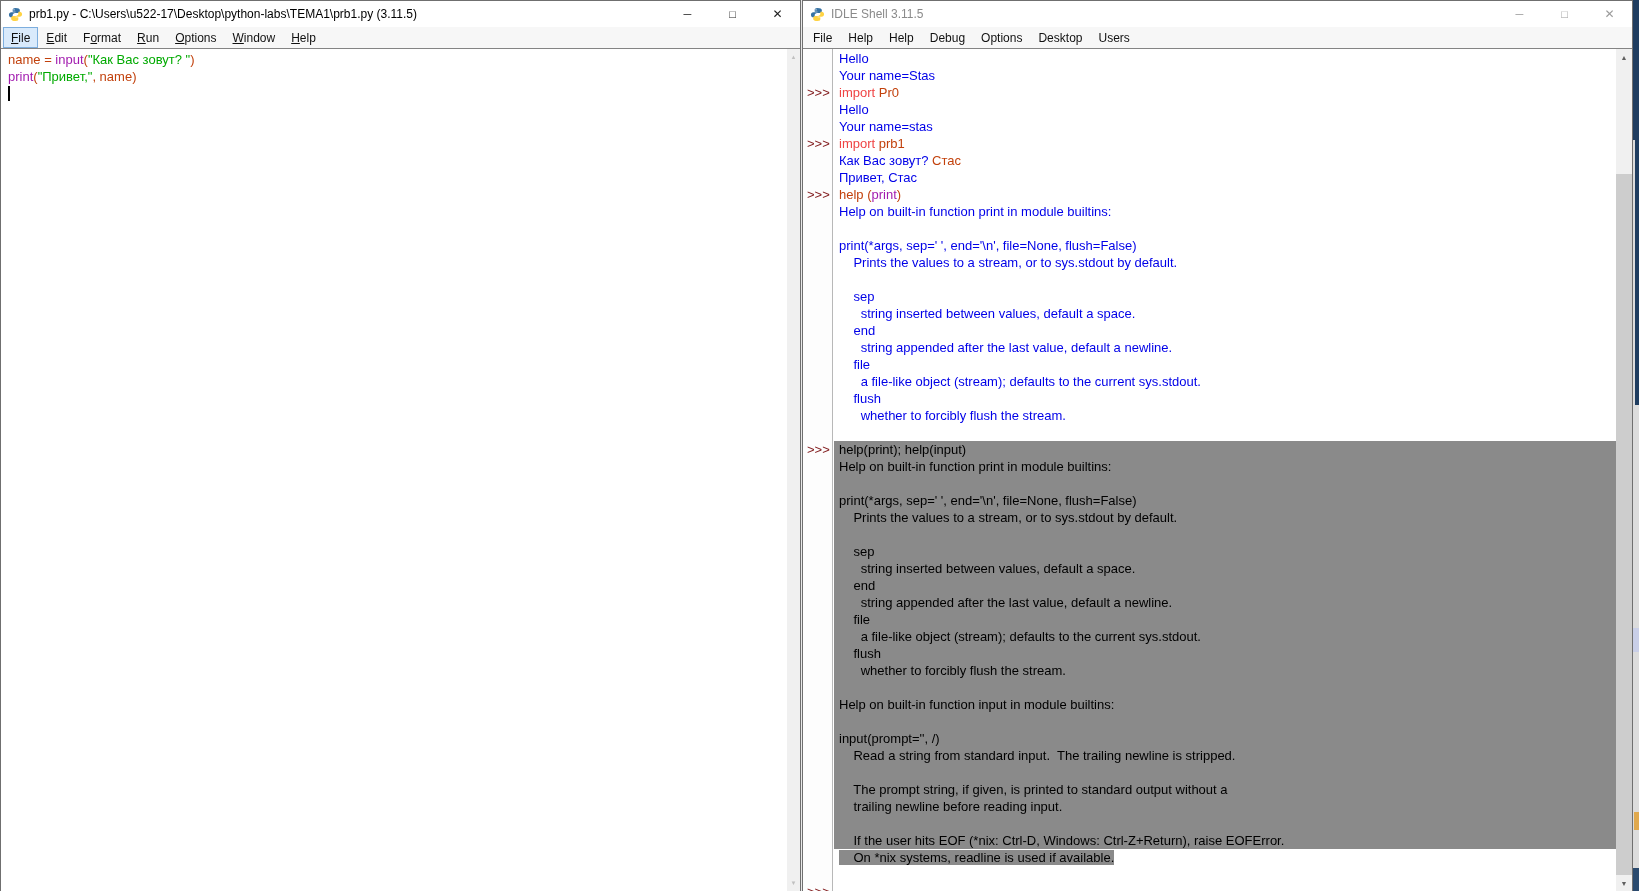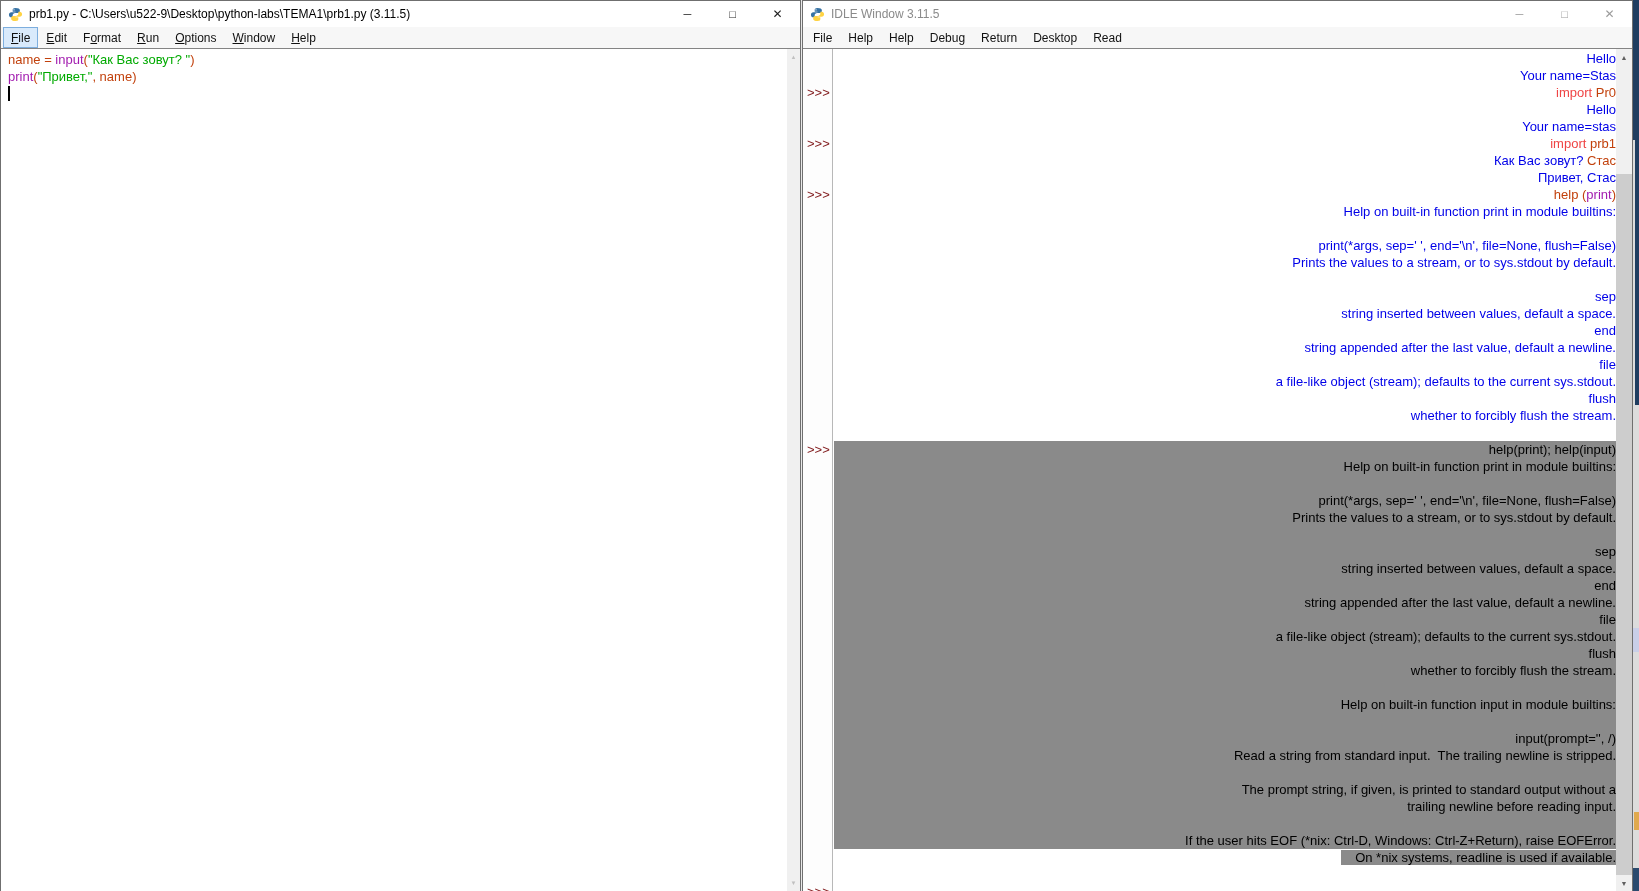--- a/index.html
+++ b/index.html
@@ -43,21 +43,21 @@
   .line{height:17px;}
   .caret-inline{display:inline-block;width:1.5px;height:15px;background:#000;
                 vertical-align:text-bottom;}
 
   
   .gutter{position:absolute;left:0;top:0;bottom:0;width:30px;background:#fdfdfd;
           border-right:1px solid #b8b8b8;padding-top:1px;font-size:13px;line-height:17px;
           color:#842022;box-sizing:border-box;}
   .gline{height:17px;padding-left:4px;white-space:pre;}
   .shell-lines{position:absolute;left:31px;top:0;right:16px;bottom:0;
-               padding-top:1px;font-size:13px;line-height:17px;white-space:pre;text-align:right;}
+               padding-top:1px;font-size:13px;line-height:17px;white-space:pre;}
   .shell-lines .line{padding-left:5px;}
 
   
   .c-out{color:#0000e8;}
   .c-in{color:#c2410c;}
   .c-kw{color:#ef4444;}
   .c-bi{color:#a21caf;}
   .c-str{color:#00aa00;}
   .sel-full{background:#8a8a8a;}
   .sel-full span{color:#000;}
@@ -83,21 +83,21 @@
 
 <div class="win win-left">
   <div class="titlebar">
     <span class="app-icon">
       <svg viewBox="0 0 16 16" width="15" height="15">
         <path fill="#3672a4" d="M8 1C5.3 1 5 2.2 5 3.2V5h3v.6H3.6C2 5.6 1 6.8 1 8.2 1 9.8 2 11 3.6 11H5V8.8c0-1.4 1.2-2.4 2.6-2.4h2.8c1.3 0 2.2-1 2.2-2.2v-.9C12.6 2 11 1 8 1z"></path>
         <path fill="#ffd343" d="M8 15c2.7 0 3-1.2 3-2.2V11H8v-.6h4.4c1.6 0 2.6-1.2 2.6-2.6C15 6.2 14 5 12.4 5H11v2.2c0 1.4-1.2 2.4-2.6 2.4H5.6c-1.3 0-2.2 1-2.2 2.2v.9C3.4 14 5 15 8 15z"></path>
         <circle fill="#fff" cx="6.4" cy="3" r=".7"></circle>
       </svg>
     </span>
-    <span class="title">prb1.py - C:\Users\u522-9\Desktop\python-labs\TEMA1\prb1.py (3.11.5)</span>
+    <span class="title">prb1.py - C:\Users\u522-17\Desktop\python-labs\TEMA1\prb1.py (3.11.5)</span>
     <span class="controls">
       <span class="ctrl">─</span>
       <span class="ctrl">□</span>
       <span class="ctrl close">✕</span>
     </span>
   </div>
   <div class="menubar" id="menuLeft">
       <span class="menu-item active"><span class="u">F</span>ile</span>
       <span class="menu-item"><span class="u">E</span>dit</span>
       <span class="menu-item">F<span class="u">o</span>rmat</span>
@@ -117,35 +117,35 @@
 
 <div class="win win-right">
   <div class="titlebar">
     <span class="app-icon">
       <svg viewBox="0 0 16 16" width="15" height="15">
         <path fill="#3672a4" d="M8 1C5.3 1 5 2.2 5 3.2V5h3v.6H3.6C2 5.6 1 6.8 1 8.2 1 9.8 2 11 3.6 11H5V8.8c0-1.4 1.2-2.4 2.6-2.4h2.8c1.3 0 2.2-1 2.2-2.2v-.9C12.6 2 11 1 8 1z"></path>
         <path fill="#ffd343" d="M8 15c2.7 0 3-1.2 3-2.2V11H8v-.6h4.4c1.6 0 2.6-1.2 2.6-2.6C15 6.2 14 5 12.4 5H11v2.2c0 1.4-1.2 2.4-2.6 2.4H5.6c-1.3 0-2.2 1-2.2 2.2v.9C3.4 14 5 15 8 15z"></path>
         <circle fill="#fff" cx="6.4" cy="3" r=".7"></circle>
       </svg>
     </span>
-    <span class="title">IDLE Window 3.11.5</span>
+    <span class="title">IDLE Shell 3.11.5</span>
     <span class="controls">
       <span class="ctrl">─</span>
       <span class="ctrl">□</span>
       <span class="ctrl close">✕</span>
     </span>
   </div>
   <div class="menubar" id="menuRight">
       <span class="menu-item">File</span>
       <span class="menu-item">Help</span>
       <span class="menu-item">Help</span>
       <span class="menu-item">Debug</span>
-      <span class="menu-item">Return</span>
+      <span class="menu-item">Options</span>
       <span class="menu-item">Desktop</span>
-      <span class="menu-item">Read</span>
+      <span class="menu-item">Users</span>
     </div>
   <div class="content">
     <div class="gutter" id="shellGutter">
         <div class="gline"></div>
         <div class="gline"></div>
         <div class="gline">&gt;&gt;&gt;</div>
         <div class="gline"></div>
         <div class="gline"></div>
         <div class="gline">&gt;&gt;&gt;</div>
         <div class="gline"></div>

